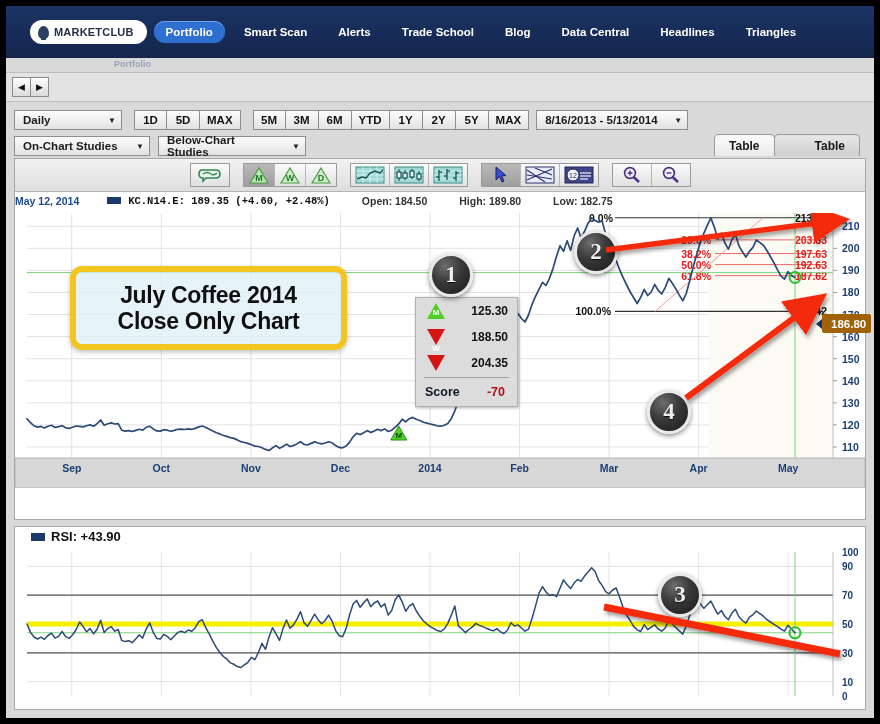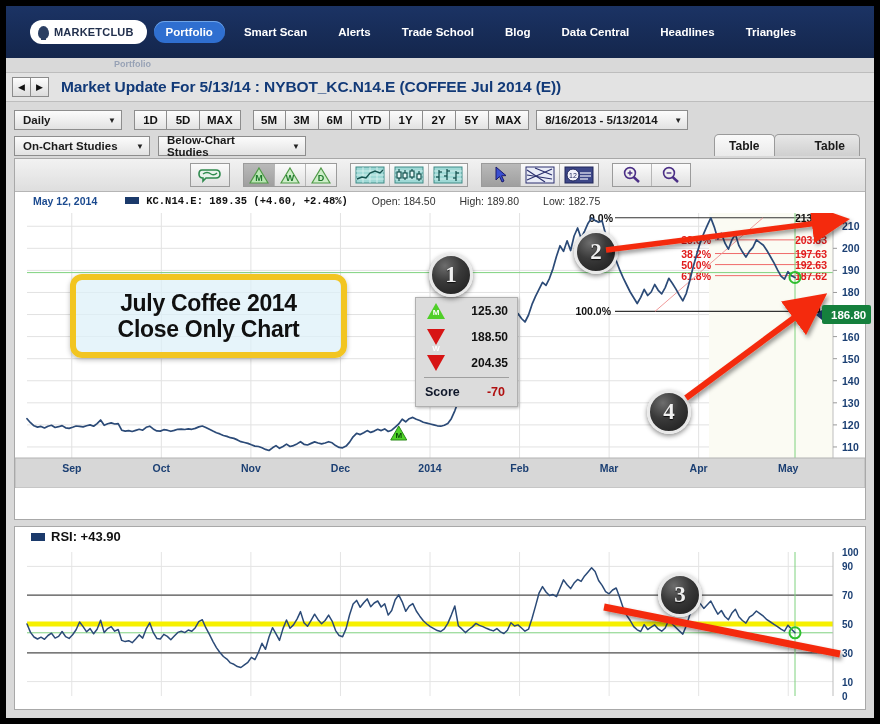--- a/index.html
+++ b/index.html
@@ -61,35 +61,35 @@
 
   .toolbar{position:absolute;left:0;top:0;width:850px;height:32px;
      background:linear-gradient(#f2f2f2,#dedede);border-bottom:1px solid #b5b5b5;display:flex;align-items:center;justify-content:center;gap:13px;}
   .tgroup{display:flex;border:1px solid #9b9b9b;background:#e9e9e9;}
   .ticon{width:30px;height:22px;display:flex;align-items:center;justify-content:center;background:linear-gradient(#fbfbfb,#e0e0e0);}
   .ticon+.ticon{border-left:1px solid #b6b6b6;}
   .ticon.pressed{background:linear-gradient(#b9b9b9,#9f9f9f);}
   .ticon.w38{width:38px;}
 
   .quote{position:absolute;left:0;top:33px;width:850px;height:17px;display:flex;align-items:center;font-size:10.5px;font-weight:bold;}
-  .q-date{color:#1b4a8f;margin-left:18px;}
+  .q-date{color:#1b4a8f;}
   .q-swatch{width:14px;height:7px;background:#1b3a6b;margin-left:28px;}
   .q-main{color:#111;margin-left:7px;font-family:Liberation Mono, monospace;}
-  .q-of{color:#333;margin-left:24px;font-weight:normal;}
+  .q-of{color:#333;margin-left:32px;font-weight:bold;}
 
   .plot{position:absolute;left:0;top:50px;width:850px;height:279px;overflow:hidden;background:#fff;}
   .plot svg,.rsiplot svg{display:block;}
 
   .rsihead{position:absolute;left:0;top:0;width:850px;height:19px;display:flex;align-items:center;}
   .rsi-swatch{width:14px;height:8px;background:#1b3a6b;margin-left:16px;}
   .rsi-label{font-size:13px;font-weight:bold;color:#111;margin-left:6px;}
   .rsiplot{position:absolute;left:0;top:19px;width:850px;height:163px;overflow:hidden;background:#fff;}
 
   
-  .callout{position:absolute;left:64px;top:268px;width:265px;height:72px;border:6px solid #f2c521;border-radius:12px;
+  .callout{position:absolute;left:64px;top:260px;width:265px;height:72px;border:6px solid #f2c521;border-radius:12px;
      background:rgba(221,240,248,.72);display:flex;flex-direction:column;align-items:center;justify-content:center;
      box-shadow:0 2px 5px rgba(0,0,0,.25);}
   .callout div{font-size:23px;font-weight:bold;color:#101010;line-height:1.14;letter-spacing:-.3px;}
 
   .scorebox{position:absolute;left:409px;top:291px;width:101px;height:108px;background:#dcdcdc;
      border:1px solid #b0b0b0;box-shadow:1px 1px 3px rgba(0,0,0,.3);}
   .srow{height:26px;display:flex;align-items:center;}
   .svalue{font-size:12px;font-weight:bold;color:#111;margin-left:auto;margin-right:9px;}
   .tri{width:0;height:0;margin-left:11px;position:relative;}
   .tri span{position:absolute;left:-5px;top:3px;width:10px;text-align:center;font-size:8px;font-weight:bold;color:#fff;}
@@ -106,21 +106,21 @@
      background:radial-gradient(circle at 34% 26%,#6d6d6d 0%,#3a3a3a 42%,#1b1b1b 100%);
      border:3px solid #e9e9e9;box-shadow:0 2px 5px rgba(0,0,0,.45);
      display:flex;align-items:center;justify-content:center;box-sizing:border-box;}
   .marker b{font-size:23px;color:#f0f0f0;font-family:"Liberation Serif",serif;font-weight:bold;
      text-shadow:0 1px 1px rgba(0,0,0,.8);}
   .m1{left:423px;top:247px;}
   .m2{left:568px;top:224px;}
   .m3{left:652px;top:567px;}
   .m4{left:641px;top:384px;}
 
-  .pricetag{position:absolute;left:816px;top:299px;height:19px;padding:0 5px 0 9px;background:#15803d;
+  .pricetag{position:absolute;left:816px;top:308px;height:19px;padding:0 5px 0 9px;background:#a16207;
      color:#fff;font-size:11.5px;font-weight:bold;display:flex;align-items:center;border-radius:2px;z-index:6;}
   .pricetag:before{content:"";position:absolute;left:-6px;top:5px;border-top:5px solid transparent;
      border-bottom:5px solid transparent;border-right:6px solid #14345f;}
 
   .ovl{position:absolute;left:0;top:0;width:880px;height:724px;pointer-events:none;}
 </style>
 </head>
 <body>
 
 <div id="app">
@@ -142,21 +142,20 @@
 
   <div class="page">
 
     <div class="ghost" style="left:108px;top:1px;">Portfolio</div>
 
     <div class="titlebar">
       <div class="navarrows">
         <div class="arrbtn">◀</div>
         <div class="arrbtn">▶</div>
       </div>
-      <div class="charttitle">Market Update For 5/13/14 : NYBOT_KC.N14.E (COFFEE Jul 2014 (E))</div>
     </div>
 
     <div class="ctrlrow row1">
       <div class="sel sel-daily">
         <span class="cv">Daily</span>
         <span class="caret">▼</span>
       </div>
       <div class="btngrp">
         <div class="tbtn">1D</div>
         <div class="tbtn">5D</div>

